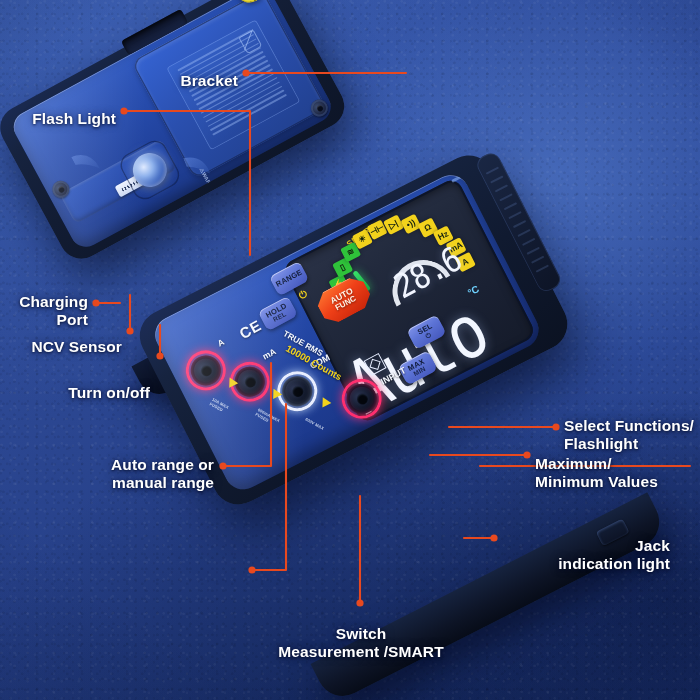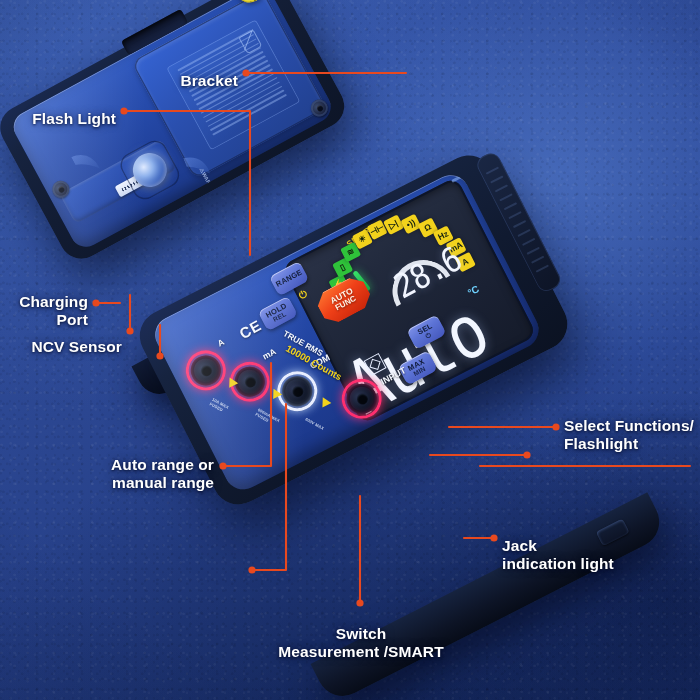--- a/index.html
+++ b/index.html
@@ -561,28 +561,31 @@
   <div class="layer" id="labels">
     <div class="callout r" style="left:66px;top:64px;width:172px;">Bracket</div>
 
     <div class="callout r" style="left:-6px;top:102px;width:122px;">Flash Light</div>
 
     <div class="callout r" style="left:-10px;top:285px;width:98px;">Charging
 Port</div>
 
     <div class="callout r" style="left:-6px;top:330px;width:128px;">NCV Sensor</div>
 
+    <div class="callout r" style="left:4px;top:376px;width:146px;">Turn on/off</div>
 
     <div class="callout r" style="left:28px;top:448px;width:186px;">Auto range or
 manual range</div>
 
 
     <div class="callout" style="left:232px;top:617px;width:258px;text-align:center;">Switch
 Measurement /SMART</div>
 
     <div class="callout l" style="left:564px;top:409px;width:150px;">Select Functions/
 Flashlight</div>
 
-
-    <div class="callout l" style="left:502px;top:529px;width:168px;">Jack
+    <div class="callout l" style="left:535px;top:447px;width:162px;">Maximum/
+Minimum Values</div>
+
+    <div class="callout l" style="left:502px;top:529px;width:168px;text-align:right;">Jack
 indication light</div>
   </div>
 </div>
 
 </body></html>

